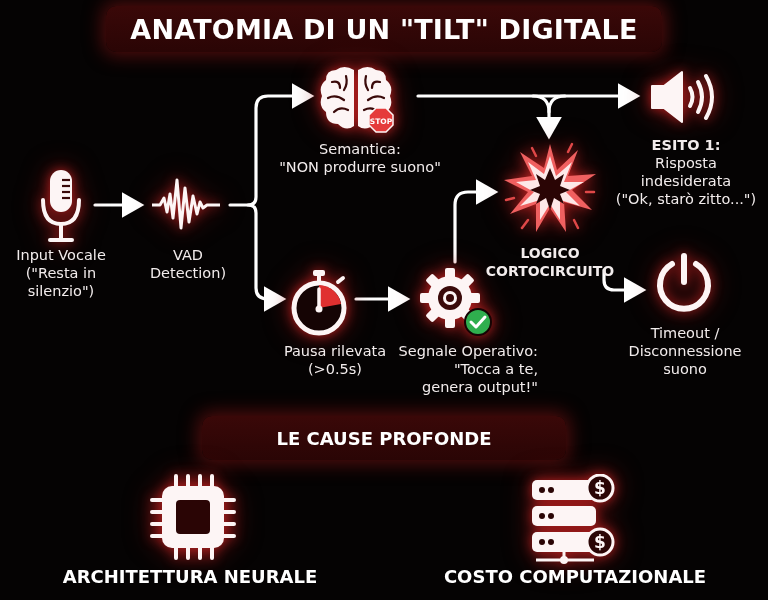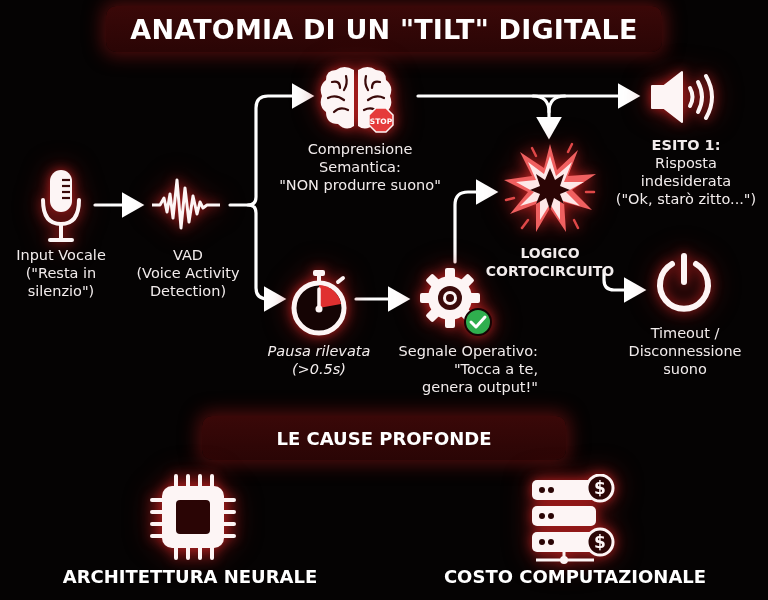--- a/index.html
+++ b/index.html
@@ -94,21 +94,20 @@
   <div>silenzio")</div>
 </div>
 
 <div class="icon glow" style="left:152px;top:174px;">
   <svg width="68" height="62" viewBox="0 0 68 62">
     <polyline points="0,31 8,31 12,24 15,38 18,20 21,44 25,6 29,54 33,14 37,48 41,22 45,40 48,28 51,34 55,31 68,31" fill="none" stroke="#fdf5f5" stroke-width="3" stroke-linejoin="round" stroke-linecap="round"></polyline>
   </svg>
 </div>
 <div class="node-label" style="left:126px;top:246px;width:124px;">
   <div>VAD</div>
-  <div>(Voice Activity</div>
   <div>Detection)</div>
 </div>
 
 <div class="icon glow" style="left:318px;top:64px;">
   <svg width="84" height="72" viewBox="0 0 84 72">
     <path d="M36,6 Q26,0 18,6 Q8,6 8,16 Q0,22 4,32 Q0,42 8,48 Q8,60 20,60 Q28,68 36,62 Z" fill="#fdf5f5"></path>
     <path d="M40,6 Q50,0 58,6 Q68,6 68,16 Q76,22 72,32 Q76,42 68,48 Q68,60 56,60 Q48,68 40,62 Z" fill="#fdf5f5"></path>
     <g stroke="#3a0a0a" stroke-width="2.2" fill="none" stroke-linecap="round">
       <path d="M14,18 Q22,16 22,24"></path>
         <path d="M10,34 Q18,30 26,36"></path>
@@ -117,37 +116,36 @@
       <path d="M62,18 Q54,16 54,24"></path>
         <path d="M66,34 Q58,30 50,36"></path>
         <path d="M60,48 Q54,42 46,46"></path>
         <path d="M48,12 Q46,20 50,26"></path>
     </g>
     <polygon points="58,44 68,44 75,51 75,61 68,68 58,68 51,61 51,51" fill="#e53b3b" stroke="#fdf5f5" stroke-width="1.5"></polygon>
     <text x="63" y="59.5" font-size="7.5" font-weight="bold" fill="#fff" text-anchor="middle" font-family="DejaVu Sans, sans-serif">STOP</text>
   </svg>
 </div>
 <div class="node-label" style="left:262px;top:140px;width:196px;">
-  <div>Comprensione</div>
   <div>Semantica:</div>
   <div>"NON produrre suono"</div>
 </div>
 
 <div class="icon glow" style="left:288px;top:268px;">
   <svg width="62" height="68" viewBox="0 0 62 68">
     <rect x="25" y="2" width="12" height="6" rx="2" fill="#fdf5f5"></rect>
     <line x1="31" y1="8" x2="31" y2="14" stroke="#fdf5f5" stroke-width="4"></line>
     <line x1="50" y1="14" x2="55" y2="10" stroke="#fdf5f5" stroke-width="4" stroke-linecap="round"></line>
     <circle cx="31" cy="40" r="25" fill="#150404" stroke="#fdf5f5" stroke-width="5"></circle>
     <path d="M31,40 L31,17 A23,23 0 0 1 53,36 Z" fill="#e03030"></path>
     <line x1="31" y1="40" x2="31" y2="21" stroke="#fdf5f5" stroke-width="3.5" stroke-linecap="round"></line>
     <circle cx="31" cy="41" r="3.5" fill="#fdf5f5"></circle>
   </svg>
 </div>
-<div class="node-label" style="left:258px;top:342px;width:122px;font-style:italic;">
+<div class="node-label" style="left:274px;top:342px;width:122px;">
   <div>Pausa rilevata</div>
   <div>(&gt;0.5s)</div>
 </div>
 
 <div class="icon glow" style="left:416px;top:264px;">
   <svg width="78" height="74" viewBox="0 0 78 74">
     <g fill="#fdf5f5">
       <circle cx="34" cy="34" r="22"></circle>
       <rect x="29" y="4" width="10" height="12" rx="2"></rect>
       <rect x="29" y="52" width="10" height="12" rx="2"></rect>

